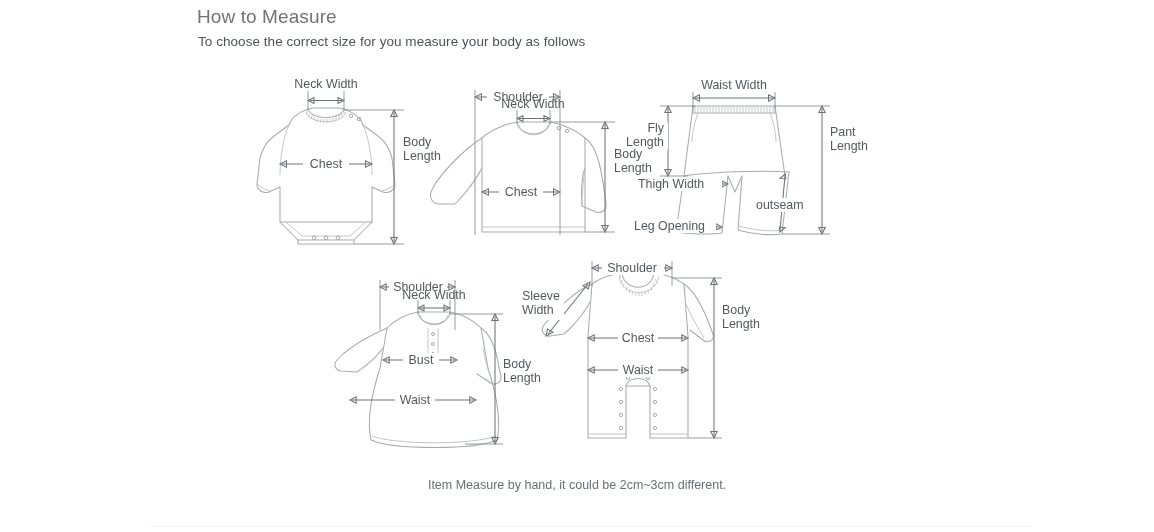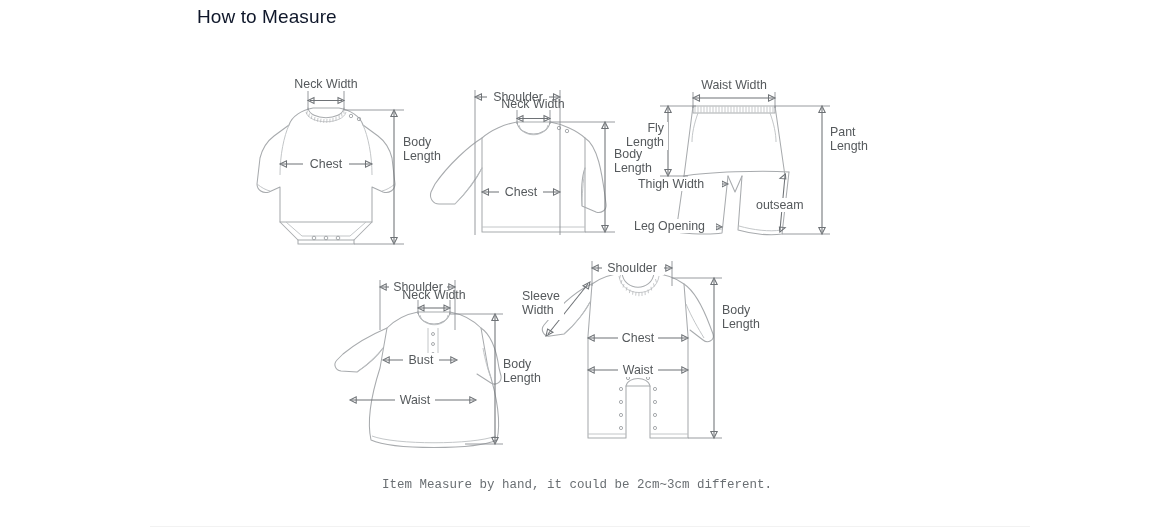--- a/index.html
+++ b/index.html
@@ -18,41 +18,40 @@
   #page-root {
     position: absolute;
     inset: 0;
   }
   .heading {
     position: absolute;
     left: 197px;
     top: 6px;
     font-size: 19px;
     font-weight: 400;
-    color: #0f172a;
+    color: #737373;
     letter-spacing: 0.1px;
   }
   .subheading {
     position: absolute;
     left: 198px;
     top: 34px;
     font-size: 13.5px;
     font-weight: 400;
     color: #4d5256;
     letter-spacing: 0.05px;
   }
   .footnote {
     position: absolute;
     left: 0;
     right: 0;
     top: 478px;
     text-align: center;
     font-size: 12.5px;
     color: #6a6f73;
-    font-family: Liberation Mono, monospace;
   }
   .bottom-rule {
     position: absolute;
     left: 150px;
     width: 880px;
     top: 526px;
     height: 1px;
     background: #f2f2f2;
   }
   .figure {
@@ -99,20 +98,21 @@
     stroke: #9a9da0;
     stroke-width: 0.85;
   }
 </style>
 </head>
 <body>
 
 <div id="page-root">
 
   <div class="heading">How to Measure</div>
+  <div class="subheading">To choose the correct size for you measure your body as follows</div>
 
   <div class="figure" style="left:220px; top:80px;">
     <svg width="210" height="170" viewBox="0 0 210 170">
 
       <g>
 
         <path class="garment" d="M69,45 C72,36 82,30 93,28 L119,28 C130,30 140,36 143,45
                                  L158,56 C166,62 170,70 172,78 L175,104
                                  C175,110 169,114 163,112 L152,107
                                  L152,142 L60,142 L60,107

